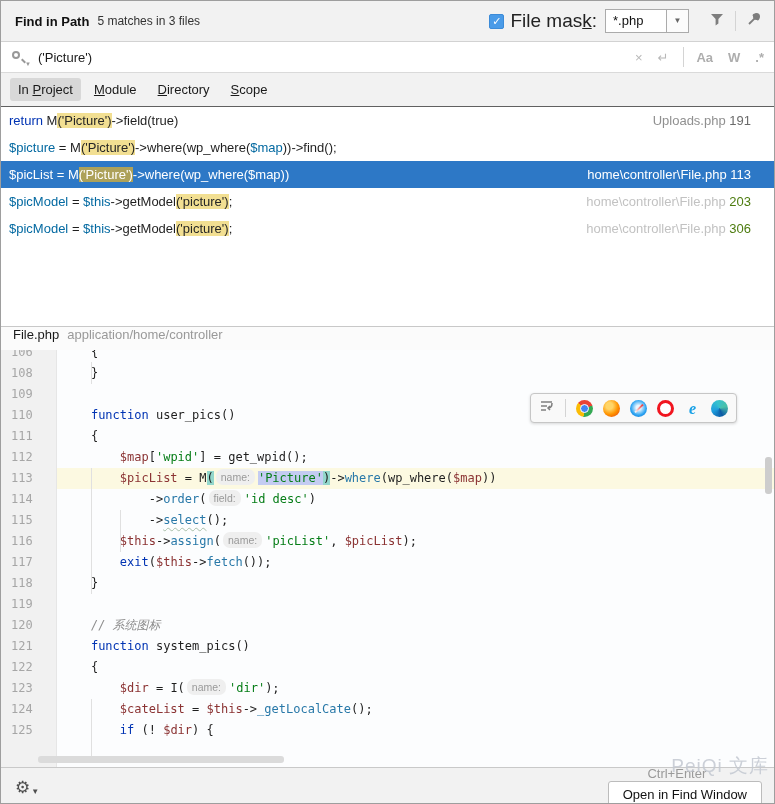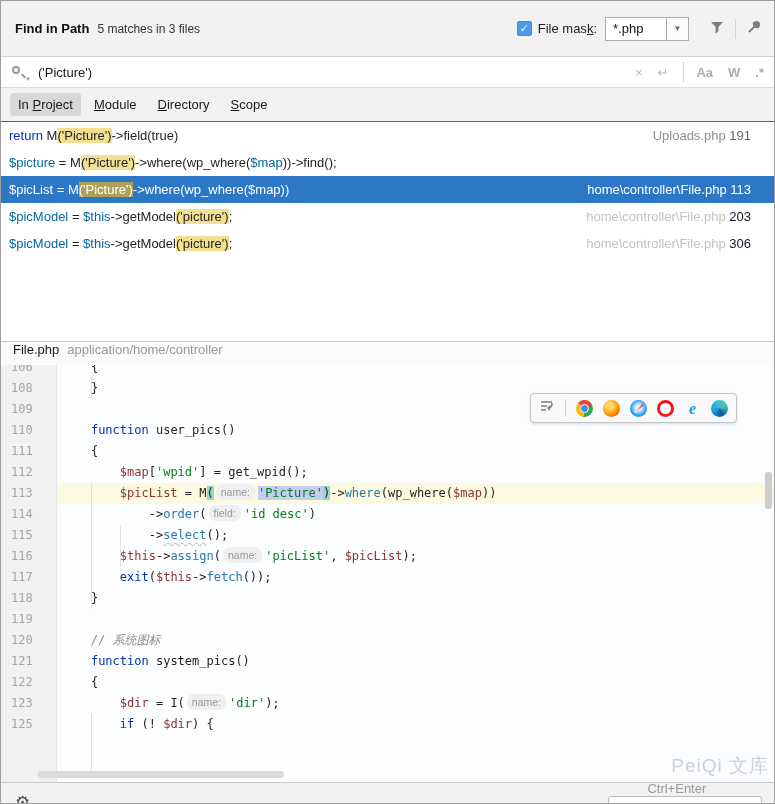--- a/index.html
+++ b/index.html
@@ -1,25 +1,25 @@
 <!DOCTYPE html>
 <html><head>
 <meta charset="utf-8">
 <style>
   * { margin:0; padding:0; box-sizing:border-box; }
   body { font-family:"Liberation Sans", sans-serif; background:#fff; }
   .window { position:relative; width:775px; height:804px; border:1px solid #9e9e9e; background:#fff; overflow:hidden; }
 
   
-  .hdr { height:56px; background:#f2f2f2; border-bottom:1px solid #d2d2d2; display:flex; align-items:center; padding:0 12px 0 14px; }
+  .hdr { height:41px; background:#f2f2f2; border-bottom:1px solid #d2d2d2; display:flex; align-items:center; padding:0 12px 0 14px; }
   .hdr-title { font-size:13px; font-weight:bold; color:#111; }
   .hdr-summary { font-size:12px; color:#333; margin-left:8px; }
   .hdr-right { margin-left:auto; display:flex; align-items:center; }
   .checkbox { width:15px; height:15px; background:#4a9be8; border:1px solid #3c8bd8; border-radius:2px; color:#fff; font-size:11px; line-height:13px; text-align:center; }
-  .fm-label { font-size:13px; color:#222; margin-left:6px;text-align:right; }
+  .fm-label { font-size:19px; color:#222; margin-left:6px;text-align:right; }
   .combo { display:flex; margin-left:8px; }
   .combo-val { width:62px; height:24px; background:#fff; border:1px solid #ababab; font-size:13px; color:#111; line-height:22px; padding-left:7px; }
   .combo-btn { width:22px; height:24px; background:#fcfcfc; border:1px solid #ababab; border-left:none; text-align:center; color:#666; font-size:8px; line-height:22px; }
   .funnel { margin-left:20px; }
   .vdiv { width:1px; height:20px; background:#d4d4d4; margin:0 10px; }
 
   
   .search-row { height:31px; background:#fff; border-bottom:1px solid #dadada; display:flex; align-items:center; padding:0 10px; }
   .mag { position:relative; width:17px; height:15px; }
   .mag .lens { position:absolute; left:1px; top:1px; width:8px; height:8px; border:2px solid #989898; border-radius:50%; }
@@ -36,21 +36,21 @@
   .tab.selected { background:#d8d8d8; }
 
   
   .results { height:219px; background:#fff; overflow:hidden; }
   .result-row { height:27px; display:flex; align-items:center; font-size:13px; white-space:nowrap; }
   .snippet { padding-left:8px; overflow:hidden; }
   .loc { margin-left:auto; padding-right:23px; padding-left:12px; }
   .kw { color:#0033b3; } .var { color:#0369a1; } .pl { color:#1f1f1f; }
   .hl { background:#f2df92; color:#262626; }
   .loc .p { color:#909090; } .loc .n { color:#6b6b6b; }
-  .result-row.dim .loc .p { color:#c2c2c2; } .result-row.dim .loc .n { color:#0f172a; }
+  .result-row.dim .loc .p { color:#c2c2c2; } .result-row.dim .loc .n { color:#4d7c0f; }
   .result-row.selected { background:#2d78c6; }
   .result-row.selected .snippet span, .result-row.selected .loc span { color:#fff; }
   .result-row.selected .hl { background:#ada159; }
 
   
   .ptab-bar { height:24px; border-top:1px solid #c8c8c8; background:#fbfbfb; display:flex; align-items:flex-start; padding-left:12px; }
   .ptab-name { font-size:13px; color:#1a1a1a; }
   .ptab-path { font-size:13px; color:#999; margin-left:8px; }
 
   
@@ -244,20 +244,24 @@
         </div>
         <div class="code-line">
           <span class="gut">122</span>
           <span class="codecell"><span class="pl">    {</span></span>
         </div>
         <div class="code-line">
           <span class="gut">123</span>
           <span class="codecell"><span class="pl">        </span><span class="var">$dir</span><span class="pl"> = I(</span><span class="hint">name:</span><span class="str">'dir'</span><span class="pl">);</span></span>
         </div>
         <div class="code-line">
+          <span class="gut">124</span>
+          <span class="codecell"><span class="pl">        </span><span class="var">$cateList</span><span class="pl"> = </span><span class="var">$this</span><span class="pl">-&gt;</span><span class="fn">_getLocalCate</span><span class="pl">();</span></span>
+        </div>
+        <div class="code-line">
           <span class="gut">125</span>
           <span class="codecell"><span class="pl">        </span><span class="kw">if</span><span class="pl"> (! </span><span class="var">$dir</span><span class="pl">) {</span></span>
         </div>
       </div>
     <div class="iguide" style="left:90px; top:12px; height:22px;"></div>
     <div class="iguide" style="left:90px; top:118px; height:126px;"></div>
     <div class="iguide" style="left:119px; top:160px; height:42px;"></div>
     <div class="iguide" style="left:90px; top:349px; height:63px;"></div>
     <div class="vscroll"></div>
     <div class="hscroll"></div>

